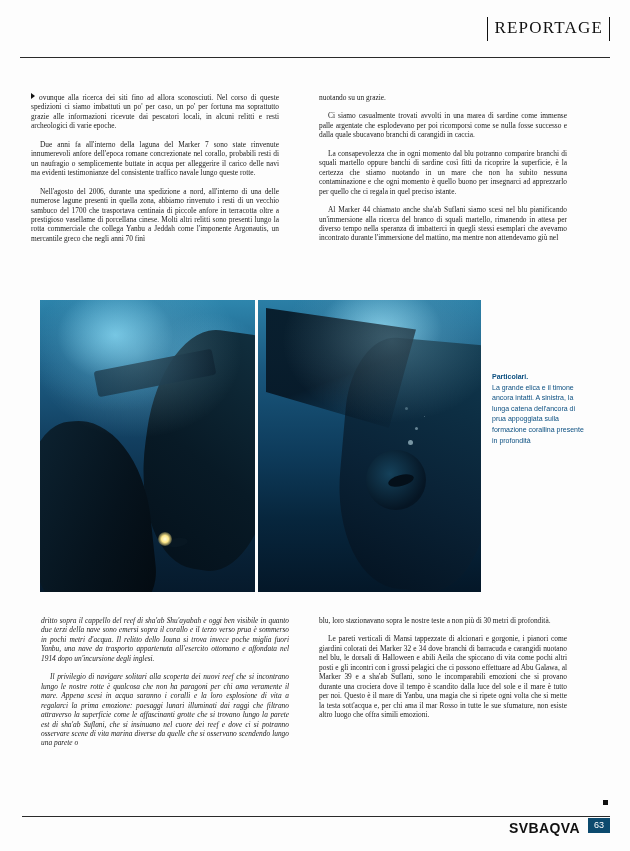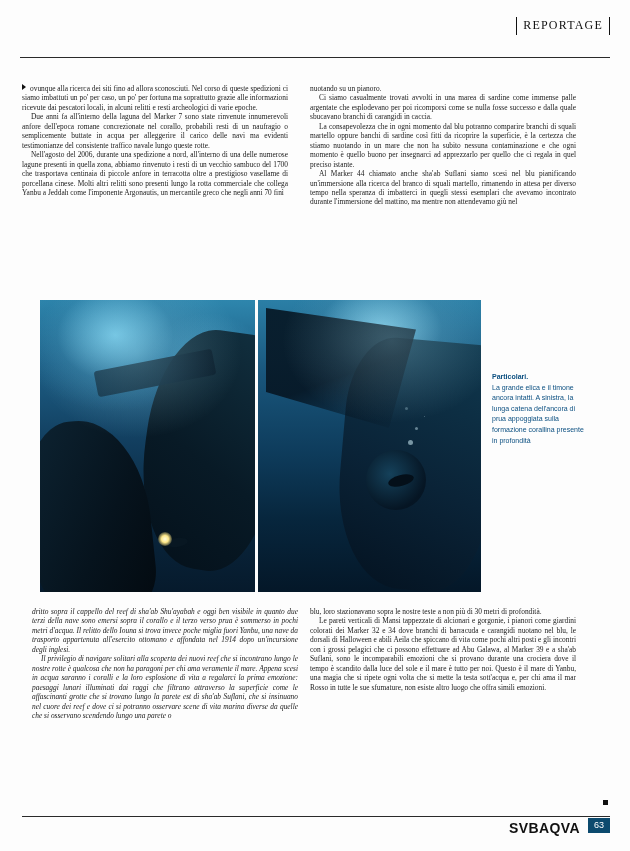--- a/index.html
+++ b/index.html
@@ -35,40 +35,40 @@
     top: 57px;
     width: 590px;
     height: 1px;
     background: #2a2a2a;
   }
   .reportage {
     position: absolute;
     right: 20px;
     top: 17px;
     font-family: "Liberation Serif", serif;
-    font-size: 12px;
+    font-size: 17px;
     letter-spacing: 1.2px;
     color: #111;
     padding: 2px 6px 3px 6px;
     border-left: 1.5px solid #111;
     border-right: 1.5px solid #111;
     line-height: 1.1;
   }
 
   
   .col {
     position: absolute;
     font-size: 7.4px;
     line-height: 9.45px;
     text-align: justify;
     color: #1a1a1a;
     font-family: "Liberation Serif", serif;
   }
   .col p {
-    margin: 0;
+    margin: 9px;
     text-indent: 9px;
   }
   .col p.noindent {
     text-indent: 0;
   }
   .arrow-mark {
     display: inline-block;
     width: 0; height: 0;
     border-left: 4.5px solid #111;
     border-top: 3px solid transparent;
@@ -265,21 +265,21 @@
     <div class="header-rule"></div>
   </div>
 
   <div class="col" id="col-top-left">
     <p class="noindent"><span class="arrow-mark"></span><span>ovunque alla ricerca dei siti fino ad allora sconosciuti. Nel corso di queste spedizioni ci siamo imbattuti un po' per caso, un po' per fortuna ma soprattutto grazie alle informazioni ricevute dai pescatori locali, in alcuni relitti e resti archeologici di varie epoche.</span></p>
     <p>Due anni fa all'interno della laguna del Marker 7 sono state rinvenute innumerevoli anfore dell'epoca romane concrezionate nel corallo, probabili resti di un naufragio o semplicemente buttate in acqua per alleggerire il carico delle navi ma evidenti testimonianze del consistente traffico navale lungo queste rotte.</p>
     <p>Nell'agosto del 2006, durante una spedizione a nord, all'interno di una delle numerose lagune presenti in quella zona, abbiamo rinvenuto i resti di un vecchio sambuco del 1700 che trasportava centinaia di piccole anfore in terracotta oltre a prestigioso vasellame di porcellana cinese. Molti altri relitti sono presenti lungo la rotta commerciale che collega Yanbu a Jeddah come l'imponente Argonautis, un mercantile greco che negli anni 70 finì</p>
   </div>
 
   <div class="col" id="col-top-right">
-    <p class="noindent">nuotando su un pianoro.</p>
+    <p class="noindent">nuotando su un grazie.</p>
     <p>Ci siamo casualmente trovati avvolti in una marea di sardine come immense palle argentate che esplodevano per poi ricomporsi come se nulla fosse successo e dalla quale sbucavano branchi di carangidi in caccia.</p>
     <p>La consapevolezza che in ogni momento dal blu potranno comparire branchi di squali martello oppure banchi di sardine così fitti da ricoprire la superficie, è la certezza che stiamo nuotando in un mare che non ha subito nessuna contaminazione e che ogni momento è quello buono per insegnarci ad apprezzarlo per quello che ci regala in quel preciso istante.</p>
     <p>Al Marker 44 chiamato anche sha'ab Suflani siamo scesi nel blu pianificando un'immersione alla ricerca del branco di squali martello, rimanendo in attesa per diverso tempo nella speranza di imbatterci in quegli stessi esemplari che avevamo incontrato durante l'immersione del mattino, ma mentre non attendevamo giù nel</p>
   </div>
 
   <div class="photo" id="photo-main">
     <div class="rock-right"></div>
     <div class="wreck-beam"></div>
     <div class="rock-left"></div>
     <div class="diver-body"></div>

